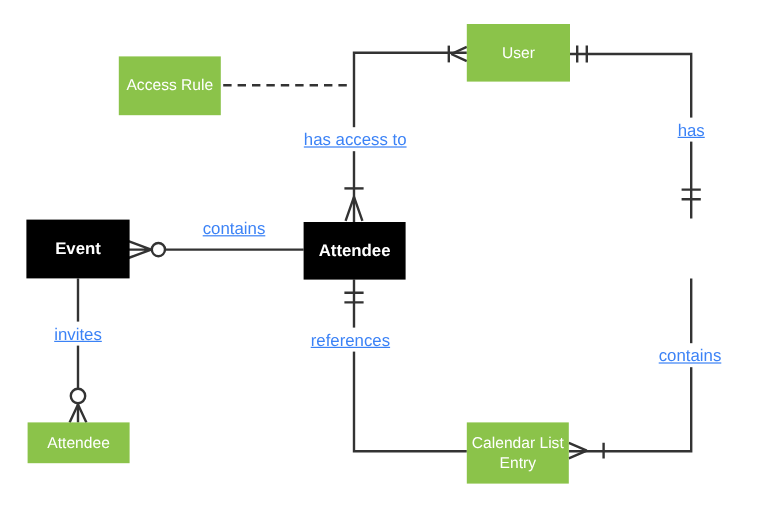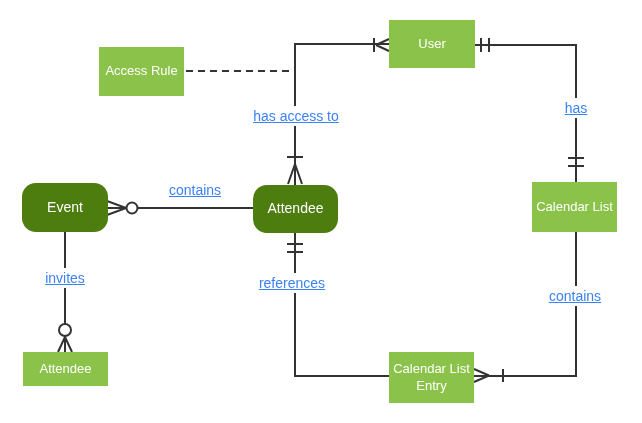--- a/index.html
+++ b/index.html
@@ -17,21 +17,21 @@
     display: flex;
     align-items: center;
     justify-content: center;
     text-align: center;
     color: #ffffff;
     font-size: 13px;
     line-height: 1.25;
     box-sizing: border-box;
     padding: 2px 4px;
   }
-  .entity.orange { background: #4d7c0f; font-weight: normal; font-size: 14px; border-radius: 14px; }
+  .entity.orange { background: #000000; font-weight: bold; font-size: 14px; }
   .entity.green  { background: #8BC34A; font-weight: normal; }
   .rel-label {
     position: absolute;
     transform: translate(-50%, -50%);
     background: #ffffff;
     padding: 2px 5px;
     font-size: 14px;
     color: #3b82f6;
     white-space: nowrap;
     z-index: 3;
@@ -85,23 +85,20 @@
   </div>
 
   <div class="entity green" style="left:99px; top:47px; width:85px; height:49px;">
     <span>Access Rule</span>
   </div>
 
   <div class="entity green" style="left:389px; top:20px; width:86px; height:48px;">
     <span>User</span>
   </div>
 
-  <div class="entity green" style="left:532px; top:182px; width:85px; height:50px;">
-    <span>Calendar List</span>
-  </div>
 
   <div class="entity green" style="left:23px; top:352px; width:85px; height:34px;">
     <span>Attendee</span>
   </div>
 
   <div class="entity green" style="left:389px; top:352px; width:85px; height:51px;">
     <span>Calendar List Entry</span>
   </div>
 
   <span class="rel-label" style="left:195px; top:190px;">contains</span>

